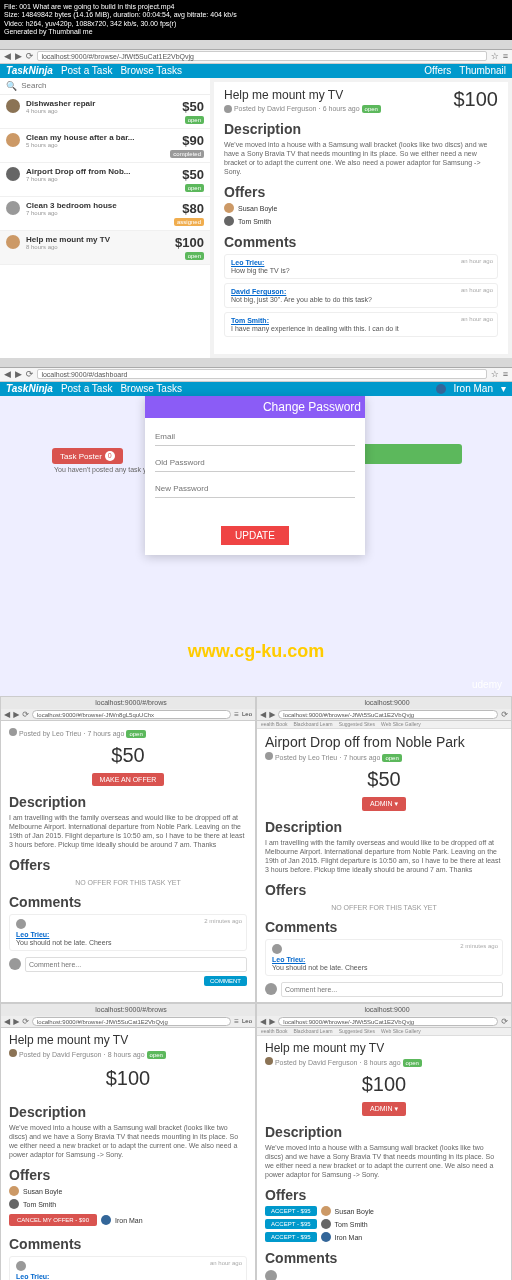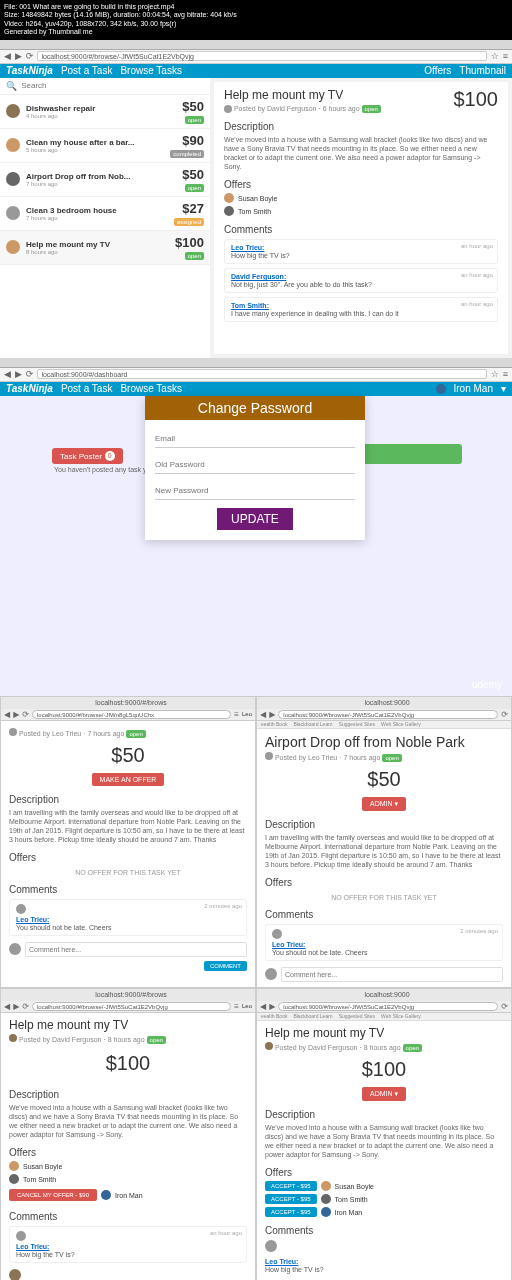--- a/index.html
+++ b/index.html
@@ -11,57 +11,57 @@
 .addrbar .ico{color:#666;font-size:9px}
 .addrbar .url{flex:1;background:#fff;border:1px solid #ccc;border-radius:2px;height:10px;padding:0 3px;font-size:7px;line-height:10px;color:#555}
 .brand{background:#0099cc;color:#fff;height:14px;display:flex;align-items:center;padding:0 6px;justify-content:space-between}
 .brand .l,.brand .r{display:flex;gap:8px;align-items:center}
 .brand span{font-size:10px}
 .brand .logo{font-weight:bold;font-style:italic;font-size:10px}
 .pane1{display:flex;background:#f2f2f2;height:280px}
 .tasklist{width:210px;background:#fff;overflow:hidden}
 .search{display:flex;align-items:center;padding:3px 6px;gap:4px;border-bottom:1px solid #eee}
 .search input{border:none;outline:none;font-size:8px;flex:1}
-.titem{display:flex;align-items:center;gap:6px;padding:4px 6px;border-bottom:1px solid #f0f0f0}
+.titem{display:flex;gap:6px;padding:4px 6px;border-bottom:1px solid #f0f0f0}
 .titem.active{background:#f7f7f7}
 .av{width:14px;height:14px;border-radius:50%;background:#999;flex-shrink:0}
 .av.b{background:#8b7355}.av.c{background:#cc9966}.av.d{background:#666}.av.e{background:#336699}
 .tmid{flex:1}
 .ttitle{font-size:8px;font-weight:bold;color:#333}
 .tsub{font-size:6px;color:#999}
 .tright{text-align:right}
 .price{font-size:13px;font-weight:bold;color:#333}
 .tag{font-size:6px;padding:1px 3px;border-radius:2px;color:#fff;display:inline-block;margin-top:1px}
 .tag.open{background:#5cb85c}
 .tag.completed{background:#999}
 .tag.assigned{background:#f0ad4e}
 .detail{flex:1;padding:6px 10px;background:#fff;margin:4px;overflow:hidden}
 .dhead{display:flex;justify-content:space-between;align-items:flex-start}
 .dtitle{font-size:12px;color:#333}
 .dprice{font-size:20px;color:#333}
 .dposter{font-size:7px;color:#888;margin-top:2px}
-.sect{font-size:10px;font-weight:normal;margin-top:8px;color:#444}
+.sect{font-size:14px;font-weight:bold;margin-top:8px;color:#444}
 .stext{font-size:7px;color:#666;margin-top:3px;line-height:1.3}
 .orow{display:flex;align-items:center;gap:4px;margin-top:3px}
 .orow .av{width:10px;height:10px}
 .oname{font-size:7px}
 .cmt{border:1px solid #eee;border-radius:3px;padding:4px 6px;margin-top:4px;position:relative}
 .cname{font-size:7px;font-weight:bold;color:#06c;text-decoration:underline}
 .cbody{font-size:7px;color:#555;margin-top:1px}
 .ctime{position:absolute;right:4px;top:3px;font-size:6px;color:#aaa}
 .pane2{background:#eef;height:300px;position:relative}
 .poster-lbl{position:absolute;left:52px;top:52px;background:#d9534f;color:#fff;padding:3px 8px;border-radius:3px;font-size:8px}
 .poster-lbl .bub{background:#fff;color:#d9534f;border-radius:50%;width:10px;height:10px;display:inline-flex;align-items:center;justify-content:center;font-size:7px;margin-left:3px}
 .poster-msg{position:absolute;left:54px;top:70px;font-size:7px;color:#666}
 .greenbar{position:absolute;right:50px;top:48px;width:100px;height:20px;background:#5cb85c;border-radius:3px}
 .modal{position:absolute;left:145px;top:0;width:220px;background:#fff;box-shadow:0 2px 10px rgba(0,0,0,.2)}
-.mtitle{background:#a16207;color:#fff;text-align:center;padding:4px;font-size:14px}
+.mtitle{background:#8b5cf6;color:#fff;text-align:right;padding:4px;font-size:12px}
 .mbody{padding:10px}
 .minput{width:100%;border:none;border-bottom:1px solid #ccc;padding:4px 0;font-size:8px;margin-bottom:8px;outline:none}
-.mbtn{background:#701a75;color:#fff;border:none;padding:4px 14px;font-size:12px;display:block;margin:0 auto 0;cursor:pointer}
+.mbtn{background:#ef4444;color:#fff;border:none;padding:4px 14px;font-size:10px;display:block;margin:20px auto 0;cursor:pointer}
 .wm{color:#ffcc00;font-size:18px;font-weight:bold;text-align:center;position:absolute;width:100%;top:245px}
 .ud{position:absolute;right:10px;bottom:6px;color:#fff;font-size:10px}
 .grid{display:flex;flex-wrap:wrap}
 .cell{width:256px;border:1px solid #ccc}
 .titlebar{background:#e8e8e8;height:12px;display:flex;align-items:center;padding:0 4px;gap:2px;font-size:7px;color:#555}
 .titlebar .ttxt{flex:1;text-align:center}
 .mini-addr{background:#eee;height:12px;display:flex;align-items:center;gap:3px;padding:0 3px;border-bottom:1px solid #ccc}
 .mini-addr .url{flex:1;background:#fff;border:1px solid #bbb;border-radius:7px;height:9px;padding:0 4px;font-size:6px;line-height:9px;color:#555}
 .mini-addr .ico{font-size:8px;color:#666}
 .bm{background:#f0f0f0;height:8px;border-bottom:1px solid #ddd;font-size:5px;color:#888;padding:0 4px;display:flex;gap:6px;align-items:center}
@@ -135,21 +135,21 @@
             <div class="tsub">7 hours ago</div>
           </div>
           <div class="tright"><div class="price">$50</div><span class="tag open">open</span></div>
         </div>
         <div class="titem">
           <span class="av "></span>
           <div class="tmid">
             <div class="ttitle">Clean 3 bedroom house</div>
             <div class="tsub">7 hours ago</div>
           </div>
-          <div class="tright"><div class="price">$27</div><span class="tag assigned">assigned</span></div>
+          <div class="tright"><div class="price">$80</div><span class="tag assigned">assigned</span></div>
         </div>
         <div class="titem active">
           <span class="av c"></span>
           <div class="tmid">
             <div class="ttitle">Help me mount my TV</div>
             <div class="tsub">8 hours ago</div>
           </div>
           <div class="tright"><div class="price">$100</div><span class="tag open">open</span></div>
         </div>
       </div>
@@ -225,20 +225,21 @@
   <div class="greenbar"></div>
   <div class="modal">
     <div class="mtitle">Change Password</div>
     <div class="mbody">
       <input class="minput" placeholder="Email" style="">
       <input class="minput" placeholder="Old Password" style="">
       <input class="minput" placeholder="New Password" style="">
       <button class="mbtn">UPDATE</button>
     </div>
   </div>
+  <div class="wm">www.cg-ku.com</div>
   <div class="ud">udemy</div>
 </div>
 
 <div class="grid">
 
 <div class="cell">
   <div class="titlebar">
         <span class="dot r"></span>
         <span class="dot y"></span>
         <span class="dot g"></span>

